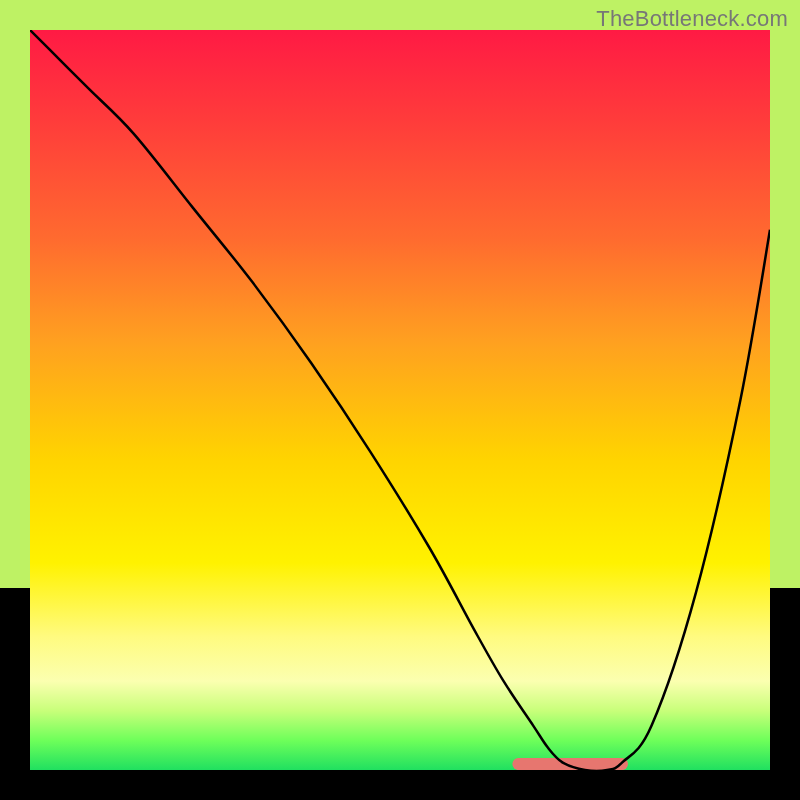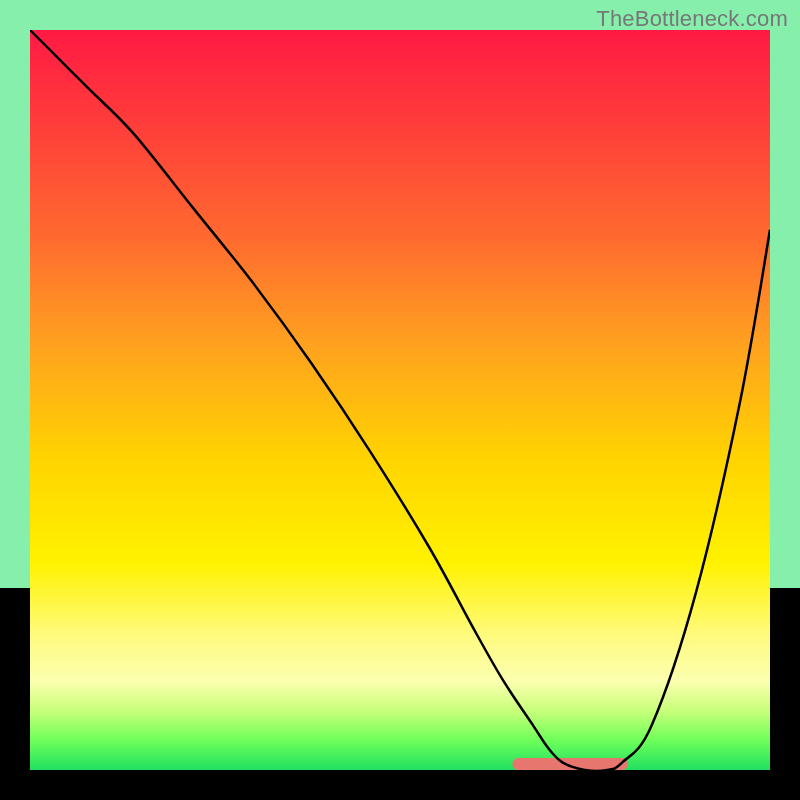--- a/index.html
+++ b/index.html
@@ -1,21 +1,21 @@
 <!DOCTYPE html>
 <html><head>
 <meta charset="utf-8">
 <style>
   * { margin: 0; padding: 0; box-sizing: border-box; }
   html, body { width: 800px; height: 800px; background: #000; overflow: hidden; }
   .frame {
     position: relative;
     width: 800px;
     height: 588px;
-    background: #86efac;
+    background: #bef264;
   }
   .watermark {
     position: absolute;
     top: 6px;
     right: 12px;
     color: #777;
     font-family: Arial, Helvetica, sans-serif;
     font-size: 22px;
     letter-spacing: 0.2px;
     z-index: 3;

